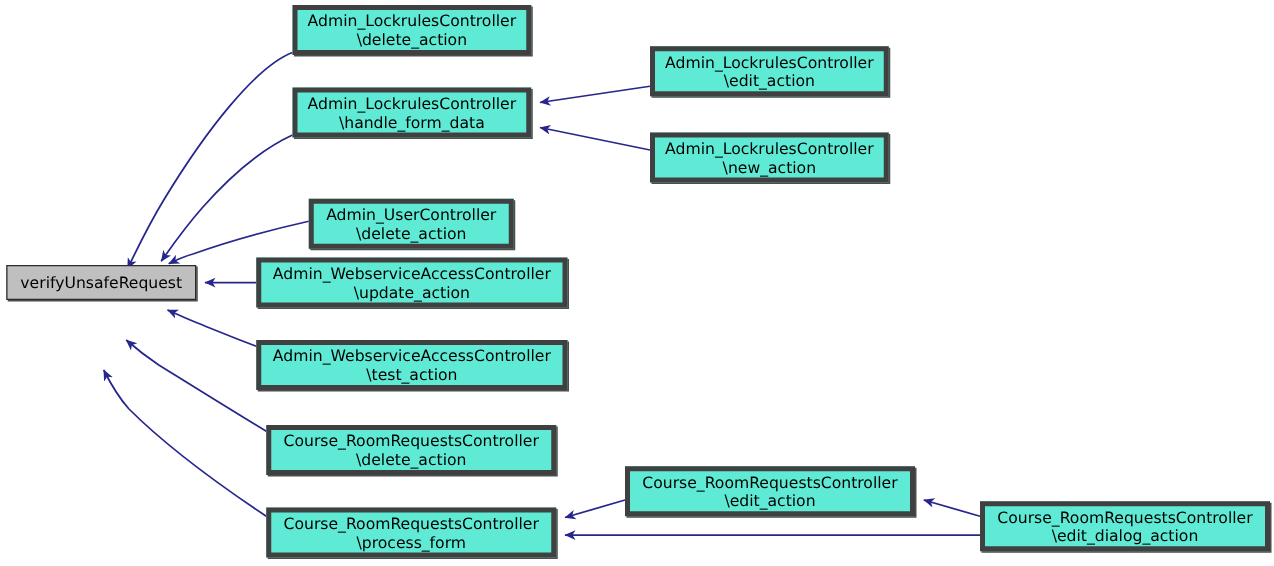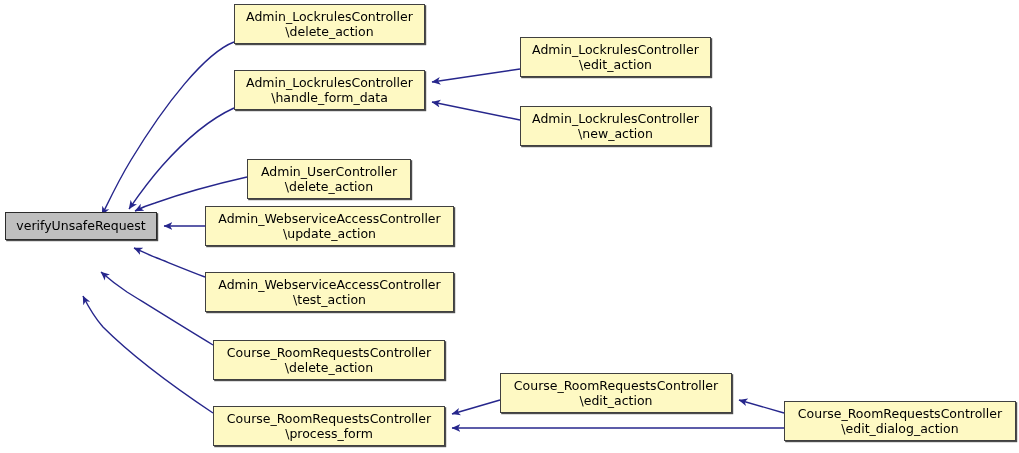--- a/index.html
+++ b/index.html
@@ -17,22 +17,22 @@
   #edges{
     position:absolute;
     left:0; top:0;
     width:1019px;
     height:453px;
     pointer-events:none;
   }
   .node{
     position:absolute;
     box-sizing:border-box;
-    border:1px solid #404040;
-    background:#fef9c3;
+    border:4px solid #404040;
+    background:#5eead4;
     display:flex;
     align-items:center;
     justify-content:center;
     text-align:center;
     color:#000000;
     font-size:12.5px;
     line-height:15.5px;
     white-space:pre-line;
     letter-spacing:0px;
     box-shadow:1.2px 1.2px 0 0 #4d4d4d;

